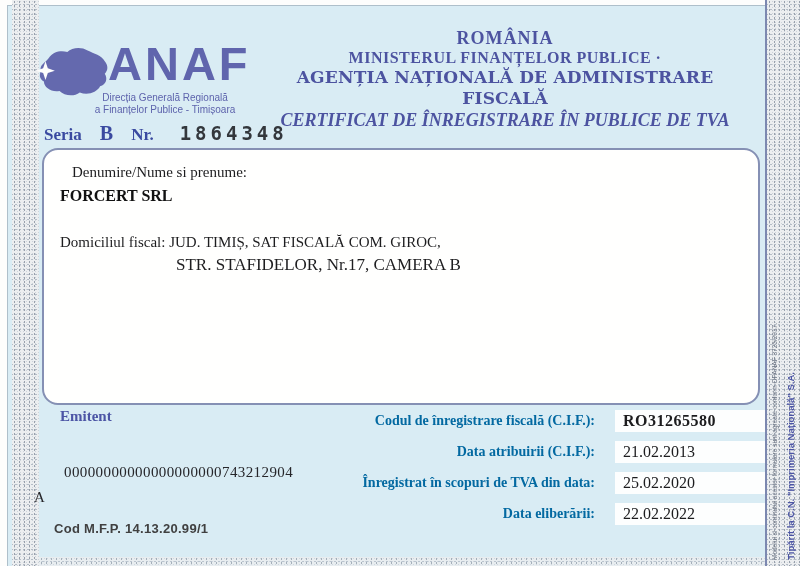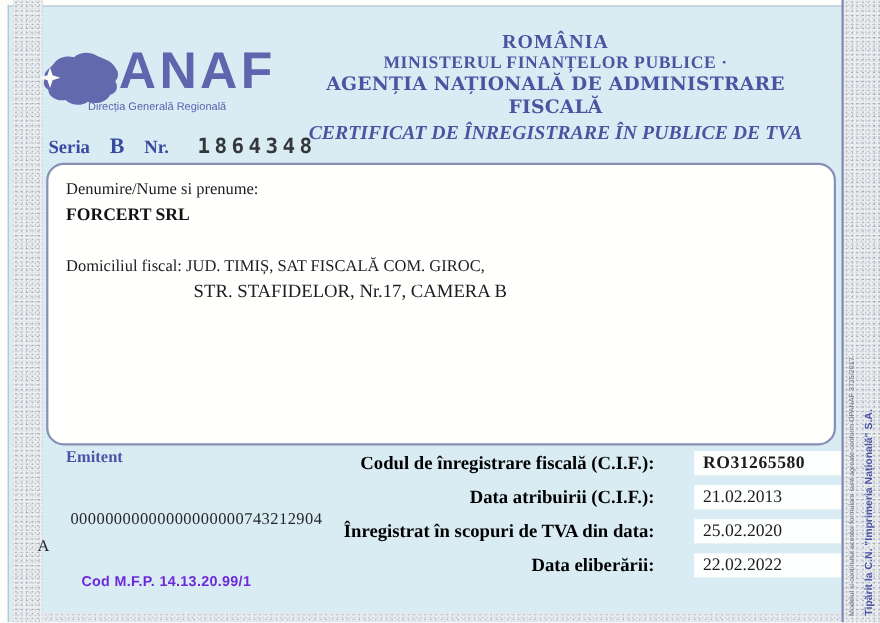--- a/index.html
+++ b/index.html
@@ -16,21 +16,21 @@
     background-size:5px 4px, 4px 5px, 3px 3px;
     background-position:0 0, 2px 2px, 1px 3px;}
   .tex-left{position:absolute;left:12px;top:0;width:27px;height:100%;}
   .tex-right{position:absolute;right:0;top:0;width:33px;height:100%;border-left:2px solid #7c88b0;}
   .tex-bottom{position:absolute;left:39px;right:33px;bottom:0;height:9px;opacity:.8;}
 
   
   .logo-map{position:absolute;left:33px;top:44px;width:78px;height:58px;}
   .logo-anaf{position:absolute;left:108px;top:36px;font-family:"Liberation Sans",sans-serif;
              font-weight:800;font-size:47px;letter-spacing:3px;color:#6065ad;}
-  .logo-sub{position:absolute;left:80px;top:92px;width:170px;
+  .logo-sub{position:absolute;left:80px;top:92px;width:170px;text-align:center;
             font-family:"Liberation Sans",sans-serif;font-size:10px;line-height:12px;color:#5d63ac;}
   .hdr{position:absolute;left:252px;top:28px;width:506px;text-align:center;color:#4c53a0;}
   .hdr .country{font-size:18px;font-weight:bold;letter-spacing:1px;line-height:20px;}
   .hdr .ministry{font-size:16px;font-weight:bold;letter-spacing:.5px;line-height:19px;}
   .hdr .agency{font-size:17px;font-weight:900;letter-spacing:.2px;line-height:21px;
                font-family:"DejaVu Serif",serif;}
   .hdr .doctitle{font-size:18px;font-weight:bold;font-style:italic;line-height:22px;}
 
   
   .seria{position:absolute;left:44px;top:122px;color:#3a4aa0;white-space:nowrap;}
@@ -39,35 +39,35 @@
   .seria .nr{font-size:17px;font-weight:bold;margin-left:14px;}
   .seria .num{font-family:"DejaVu Sans Mono",monospace;font-size:19px;font-weight:bold;
               color:#33373c;letter-spacing:4px;margin-left:22px;}
 
   
   .mainbox{position:absolute;left:42px;top:148px;width:714px;height:253px;background:#fffffe;
            border:2px solid #8590b4;border-radius:16px;}
   .watermark{position:absolute;left:95px;top:228px;font-family:"Liberation Sans",sans-serif;
              font-weight:800;font-size:76px;letter-spacing:22px;color:#7fb4cd;opacity:.32;
              transform:scaleY(1.05);white-space:nowrap;pointer-events:none;}
-  .namelabel{position:absolute;left:16px;top:14px;font-size:15px;color:#1d1d1f;}
+  .namelabel{position:absolute;left:28px;top:14px;font-size:15px;color:#1d1d1f;}
   .namevalue{position:absolute;left:16px;top:37px;font-size:16px;font-weight:bold;color:#111;text-align:right;}
   .addrrow{position:absolute;left:16px;top:84px;font-size:15px;color:#1d1d1f;white-space:nowrap;}
   .addrline2{position:absolute;left:132px;top:105px;font-size:17px;color:#1d1d1f;white-space:nowrap;}
 
   
   .emitent{position:absolute;left:60px;top:408px;font-size:15px;font-weight:bold;color:#4c55a5;}
   .barcodenum{position:absolute;left:32px;top:464px;font-size:15px;color:#26262a;letter-spacing:.4px;margin-left:32px;}
   .serA{position:absolute;left:34px;top:489px;font-size:15px;color:#26262a;}
-  .codmfp{position:absolute;left:74px;top:521px;font-family:"Liberation Sans",sans-serif;
-          font-size:13px;font-weight:bold;color:#6d28d9;letter-spacing:.3px;}
+  .codmfp{position:absolute;left:54px;top:521px;font-family:"Liberation Sans",sans-serif;
+          font-size:13px;font-weight:bold;color:#404040;letter-spacing:.3px;}
   .frow{position:absolute;white-space:nowrap;}
-  .frow .flabel{display:inline-block;width:305px;text-align:right;font-size:17px;font-weight:bold;
-                color:#000000;vertical-align:middle;}
-  .frow .fvalue{display:inline-block;margin-left:32px;min-width:148px;background:#fdfefe;
+  .frow .flabel{display:inline-block;width:305px;text-align:right;font-size:14px;font-weight:bold;
+                color:#0369a1;vertical-align:middle;}
+  .frow .fvalue{display:inline-block;margin-left:16px;min-width:148px;background:#fdfefe;
                 padding:2px 8px;font-size:16px;color:#1c1c1e;vertical-align:middle;}
   .frow .bold{font-weight:bold;letter-spacing:.5px;}
 
   
   .edge-notes{position:absolute;right:1px;bottom:6px;height:250px;width:32px;}
   .vtext{position:absolute;bottom:0;writing-mode:vertical-rl;transform:rotate(180deg);
          white-space:nowrap;}
   .vsmall{right:21px;font-family:"Liberation Sans",sans-serif;font-size:6.5px;color:#6d7584;}
   .vlarge{right:3px;font-family:"Liberation Sans",sans-serif;font-size:9.5px;font-weight:bold;
           color:#4c55a5;}
@@ -84,20 +84,21 @@
 
   <svg class="logo-map" viewBox="0 0 100 74">
     <path d="M10 34 C8 26 16 24 20 18 C26 9 36 8 44 10 C50 4 62 3 70 8 C78 12 88 14 92 22
              C97 28 96 34 92 38 C96 44 94 52 86 54 C82 62 70 66 60 62 C52 68 40 66 34 60
              C24 62 14 56 14 48 C8 44 8 40 10 34 Z" fill="#6469ae"></path>
     <path d="M16 22 L19 31 L28 34 L19 37 L16 46 L13 37 L4 34 L13 31 Z" fill="#fdfdfc"></path>
   </svg>
   <div class="logo-anaf">ANAF</div>
   <div class="logo-sub">
     <div>Direcția Generală Regională</div>
+    <div>a Finanțelor Publice - Timișoara</div>
   </div>
 
   <div class="hdr">
     <div class="country">ROMÂNIA</div>
     <div class="ministry">MINISTERUL FINANȚELOR PUBLICE ·</div>
     <div class="agency">AGENȚIA NAȚIONALĂ DE ADMINISTRARE FISCALĂ</div>
     <div class="doctitle">CERTIFICAT DE ÎNREGISTRARE ÎN PUBLICE DE TVA</div>
   </div>
 
   <div class="seria">

